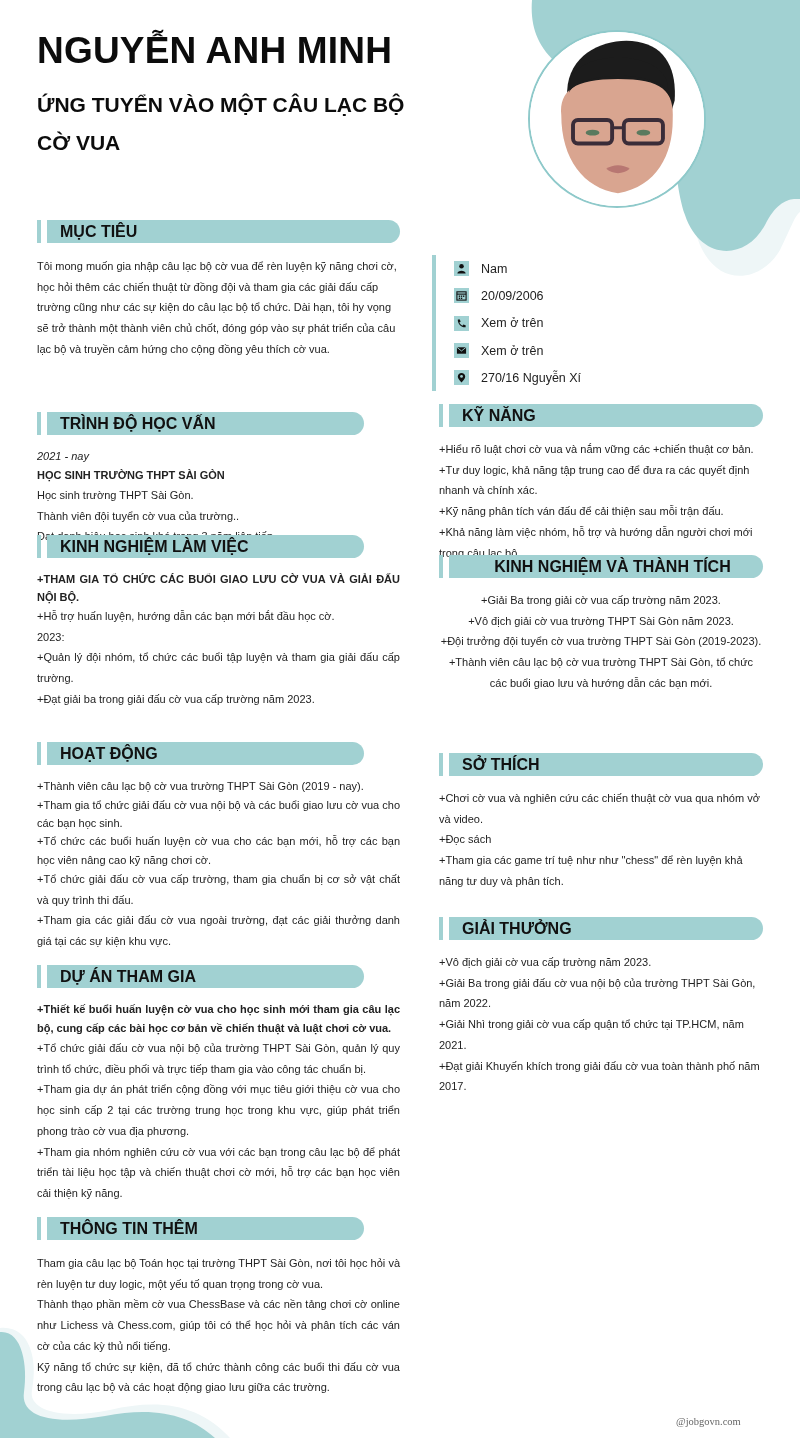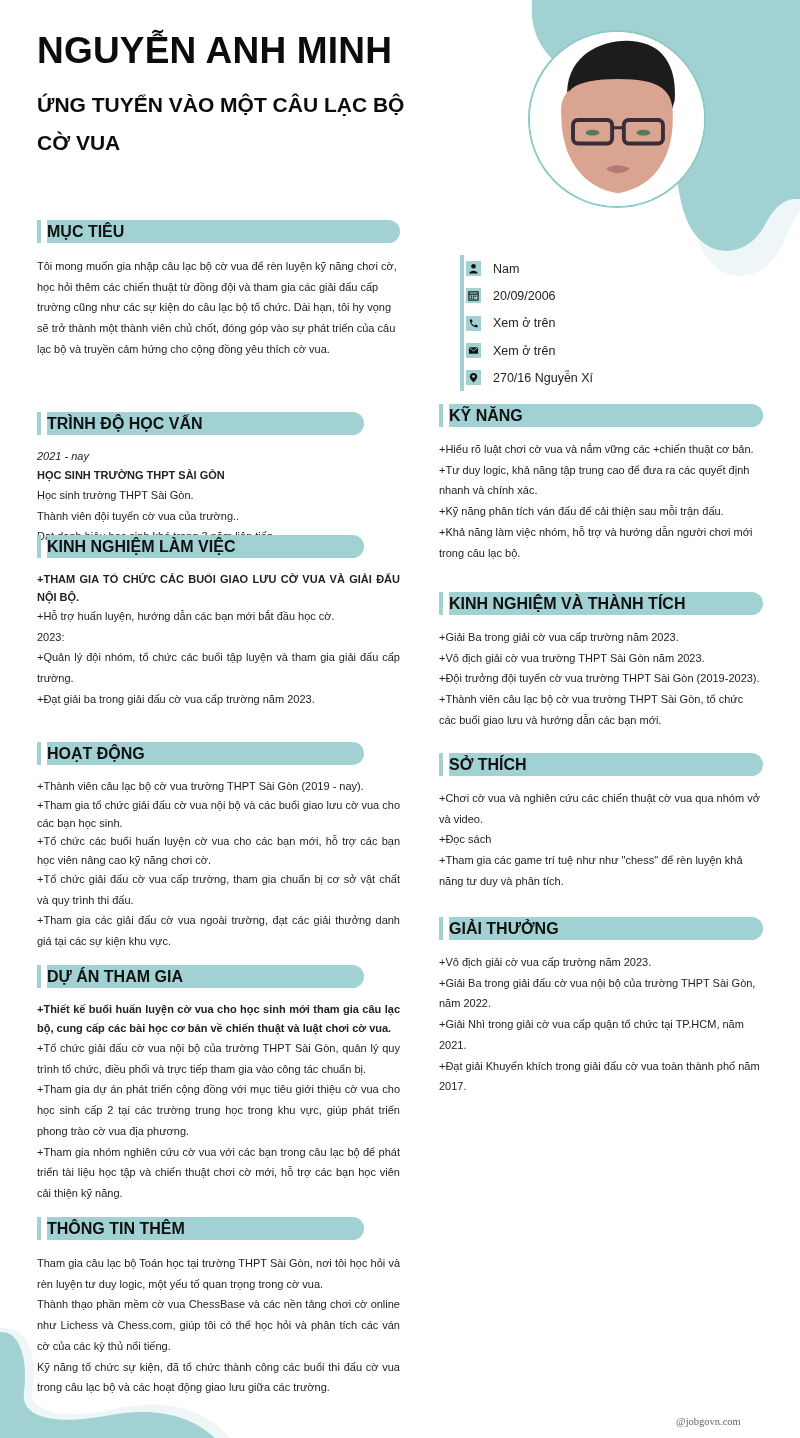--- a/index.html
+++ b/index.html
@@ -34,32 +34,32 @@
     .col-left { left: 37px; width: 363px; }
     .col-right { left: 439px; width: 324px; }
 
     .sec-head {
       position: relative; display: flex; align-items: center;
       height: 23px; margin-bottom: 12px;
     }
     .sec-head .bar { width: 4px; height: 23px; background: #a1d1d2; margin-right: 6px; flex: none; }
     .sec-head .pill {
       height: 23px; flex: 1; background: #a1d1d2; border-radius: 0 12px 12px 0;
-      font-size: 16px; font-weight: bold; color: #111; line-height: 23px; 
+      font-size: 16px; font-weight: bold; color: #111; line-height: 23px; padding-left: 13px;
     }
     .pill.short { flex: none; width: 317px; }
     .body-text { font-size: 11px; line-height: 20.7px; color: #222; }
     .body-text.justify { text-align: justify; }
     .body-text p { margin: 0; }
     .date { font-style: italic; }
     .bold { font-weight: bold; }
 
     .info-list {
-      position: absolute; left: 460px; top: 255px; width: 300px;
-      border-left: 4px solid #a1d1d2; padding-left: 2px;
+      position: absolute; left: 432px; top: 255px; width: 300px;
+      border-left: 4px solid #a1d1d2; padding-left: 18px;
     }
     .info-item { display: flex; align-items: center; height: 27.3px; font-size: 12.5px; color: #222; }
     .info-icon {
       width: 15px; height: 15px; background: #a1d1d2; margin-right: 12px; flex: none;
       display: flex; align-items: center; justify-content: center;
     }
     .info-icon svg { width: 11px; height: 11px; }
     .footer {
       position: absolute; left: 676px; top: 1416px;
       font-family: Liberation Serif, serif; font-size: 10.5px; color: #666;
@@ -228,21 +228,21 @@
     <span class="pill">KỸ NĂNG</span>
   </div>
   <div class="body-text">
     <p>+Hiểu rõ luật chơi cờ vua và nắm vững các +chiến thuật cơ bản.</p>
     <p>+Tư duy logic, khả năng tập trung cao để đưa ra các quyết định nhanh và chính xác.</p>
     <p>+Kỹ năng phân tích ván đấu để cải thiện sau mỗi trận đấu.</p>
     <p>+Khả năng làm việc nhóm, hỗ trợ và hướng dẫn người chơi mới trong câu lạc bộ.</p>
   </div>
 </div>
 
-<div class="col col-right" style="top:592px;">
+<div class="col col-right" style="top:555px;text-align:center;">
   <div class="sec-head">
     <span class="bar"></span>
     <span class="pill">KINH NGHIỆM VÀ THÀNH TÍCH</span>
   </div>
   <div class="body-text">
     <p>+Giải Ba trong giải cờ vua cấp trường năm 2023.</p>
     <p>+Vô địch giải cờ vua trường THPT Sài Gòn năm 2023.</p>
     <p>+Đội trưởng đội tuyển cờ vua trường THPT Sài Gòn (2019-2023).</p>
     <p>+Thành viên câu lạc bộ cờ vua trường THPT Sài Gòn, tổ chức các buổi giao lưu và hướng dẫn các bạn mới.</p>
   </div>

